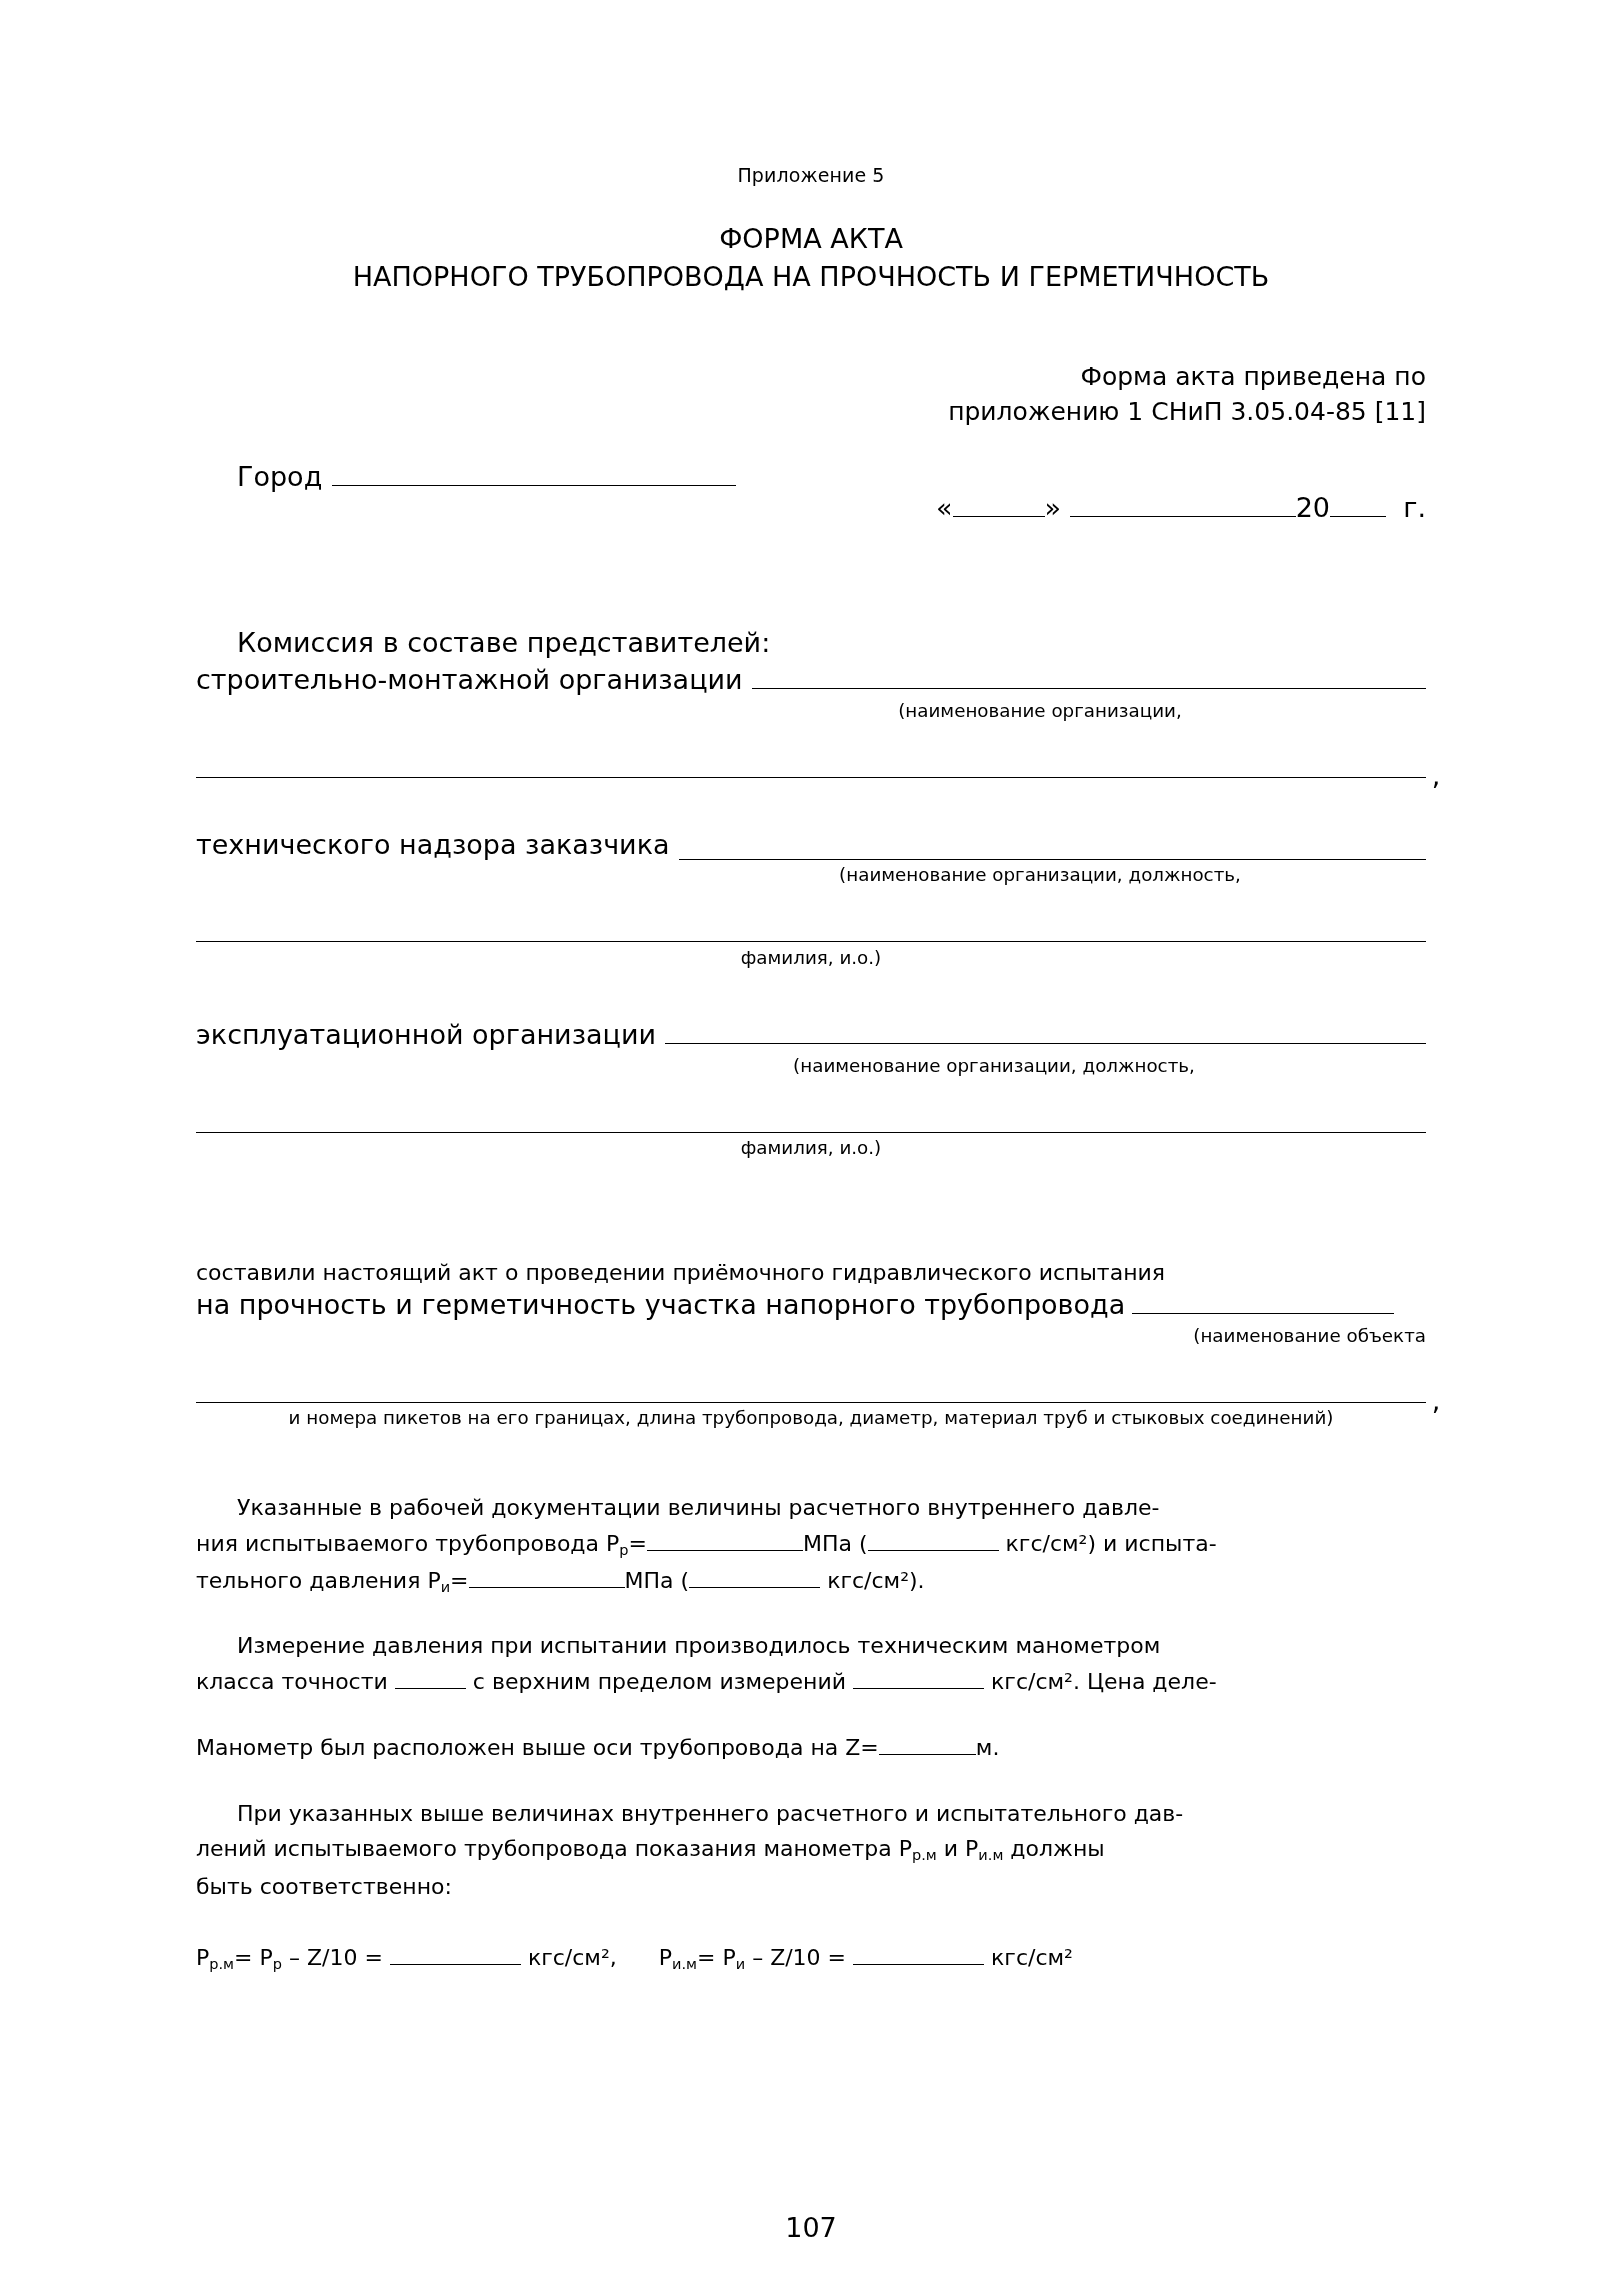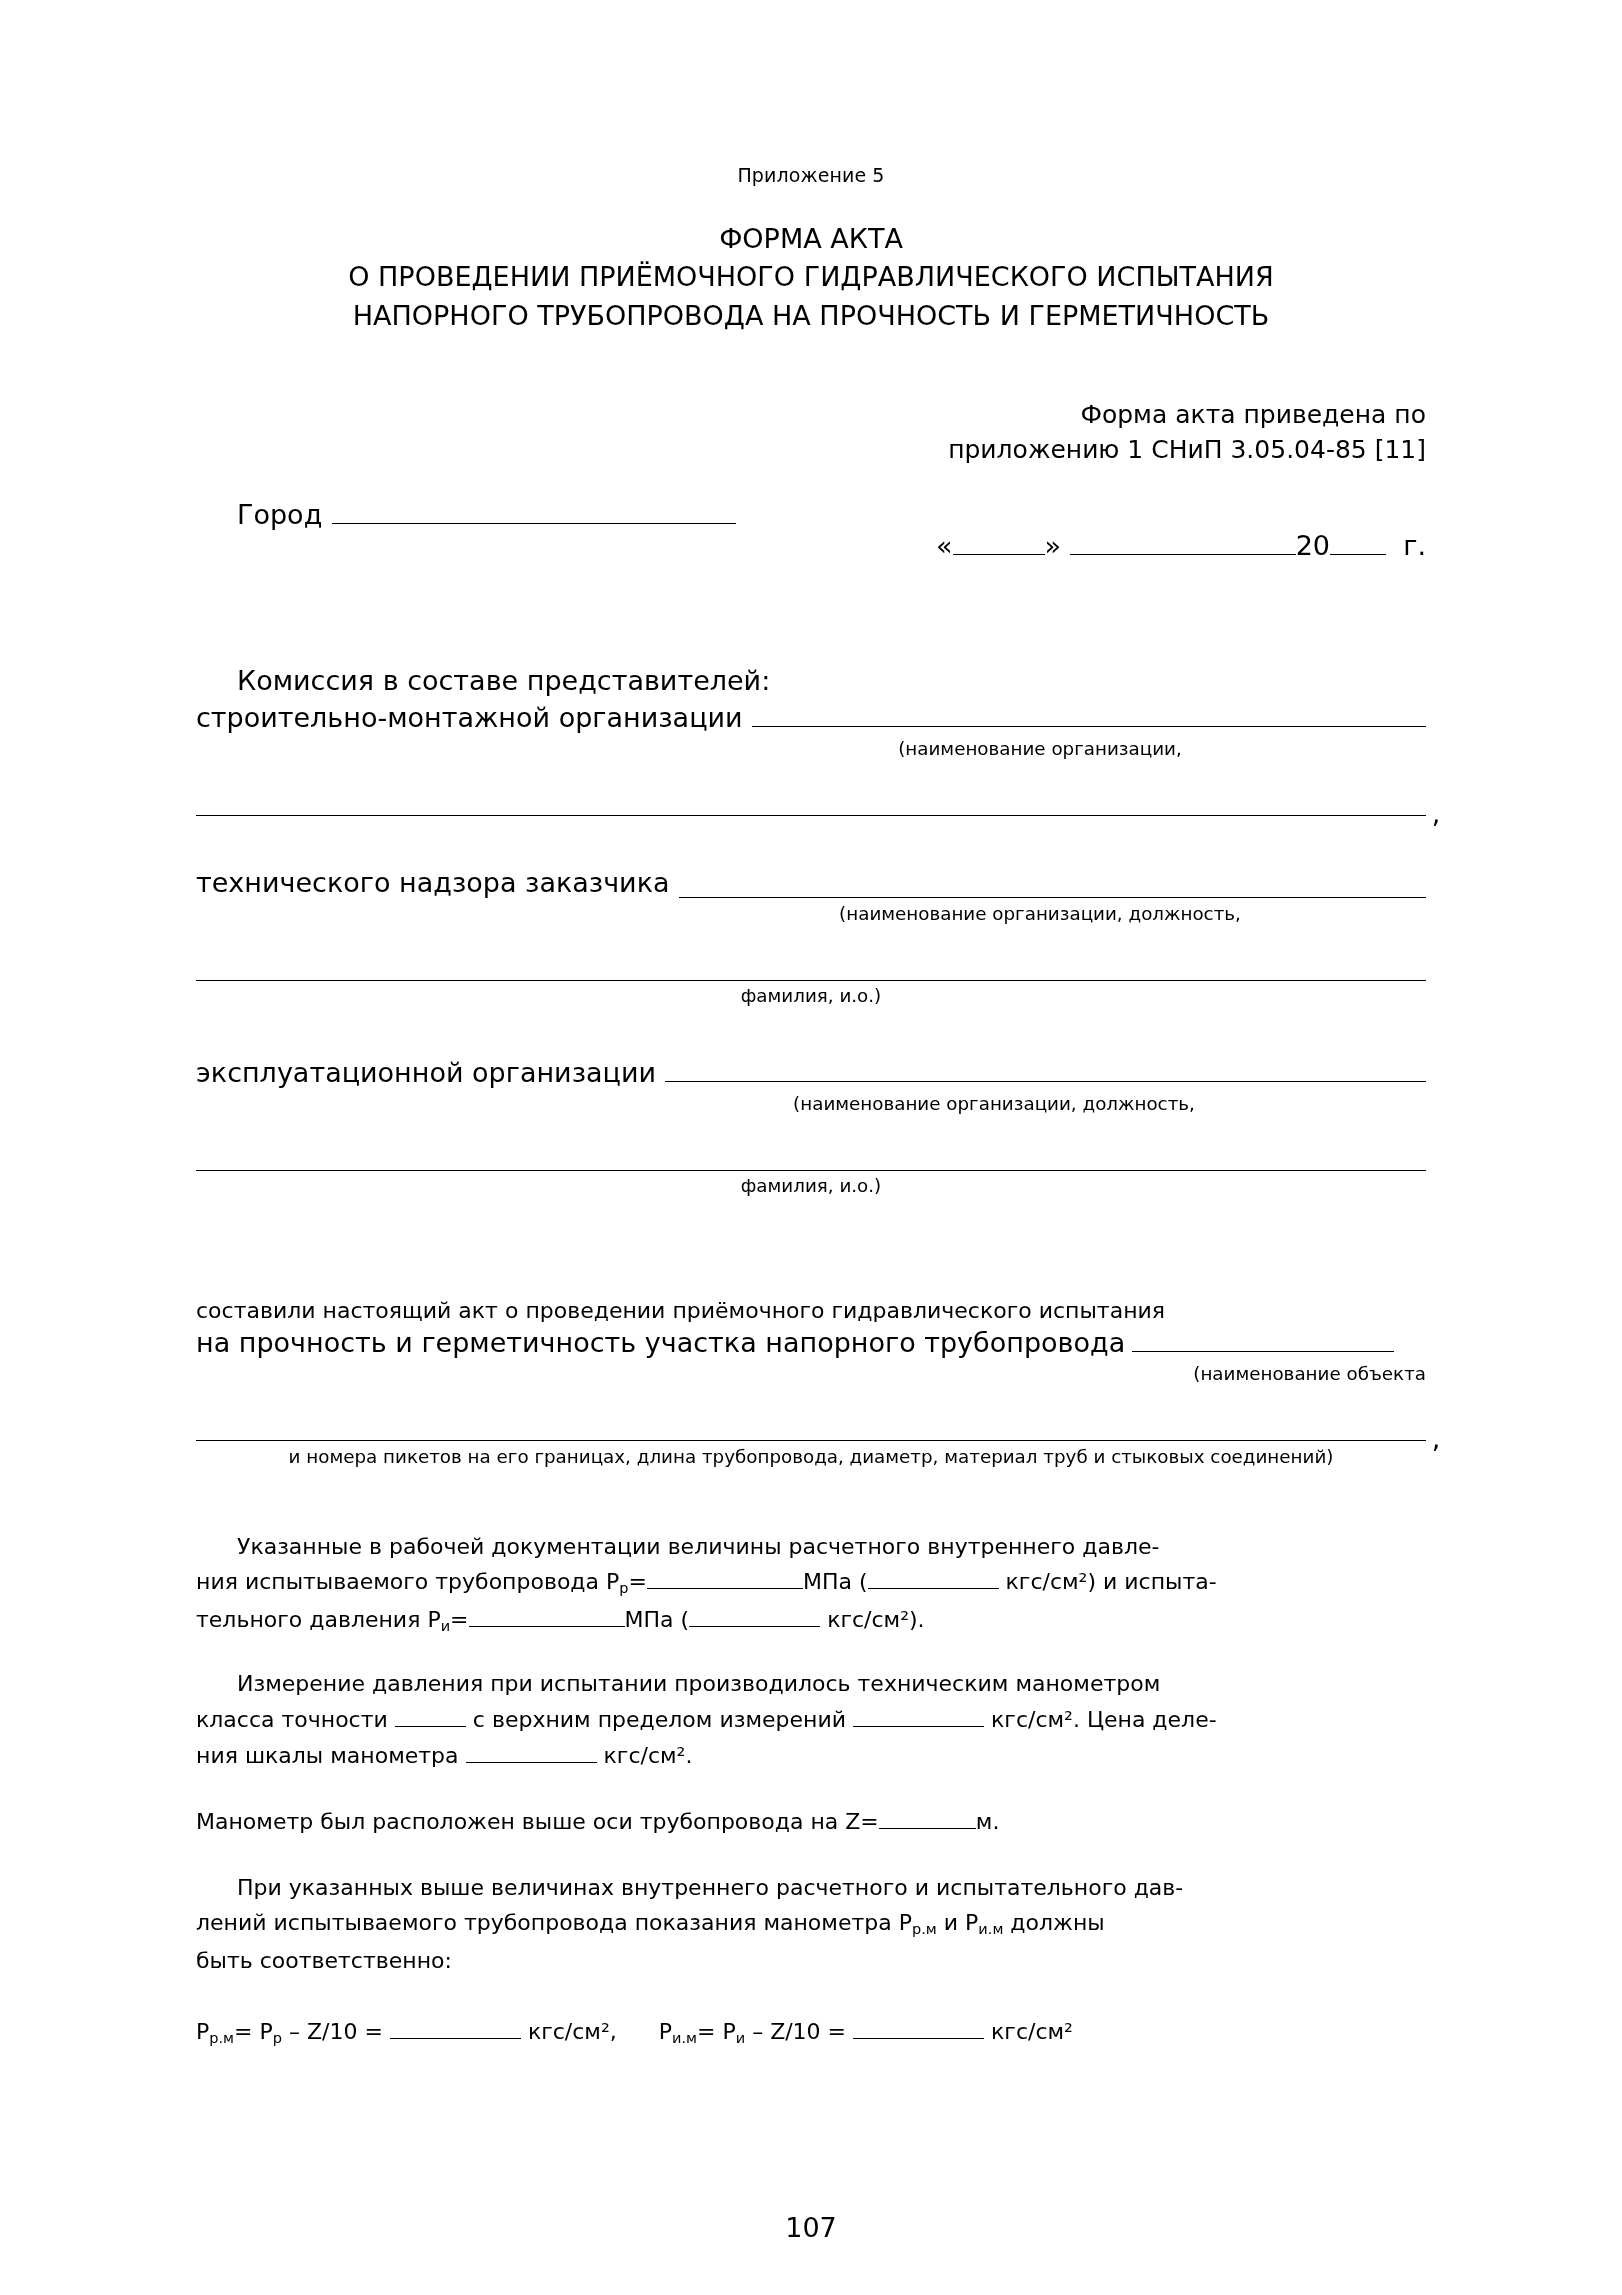--- a/index.html
+++ b/index.html
@@ -159,21 +159,20 @@
 </style>
 </head>
 <body>
 
 <div class="page">
 
   <div class="appendix-line">Приложение 5</div>
 
   <div class="title-block">
     <span class="t1">ФОРМА АКТА</span>
-    <span class="t2">О ПРОВЕДЕНИИ ПРИЁМОЧНОГО ГИДРАВЛИЧЕСКОГО ИСПЫТАНИЯ</span>
     <span class="t3">НАПОРНОГО ТРУБОПРОВОДА НА ПРОЧНОСТЬ И ГЕРМЕТИЧНОСТЬ</span>
   </div>
 
   <div class="source-note">
     <span>Форма акта  приведена по</span>
     <span>приложению 1 СНиП 3.05.04-85 [11]</span>
   </div>
 
   <div class="city-row">
     <span class="city-label">Город</span>
@@ -236,23 +235,20 @@
     <div class="body-para" style="margin-top:2.6px;">
       <span>тельного давления Р</span><sub>и</sub><span>=</span><span class="blank-m"></span><span>МПа (</span><span class="blank-s"></span> <span>кгс/см²).</span>
     </div>
   </div>
 
   <div style="margin-top:30px;">
     <div class="body-para first-indent" style="margin-top:0;">Измерение давления при испытании производилось техническим манометром</div>
     <div class="body-para" style="margin-top:2.6px;">
       <span>класса точности</span> <span class="blank-xs"></span> <span>с верхним пределом измерений</span> <span class="blank-s"></span> <span>кгс/см². Цена деле-</span>
     </div>
-    <div class="body-para" style="margin-top:2.6px;">
-      <span>ния шкалы манометра</span>  <span class="blank-s"></span> <span>кгс/см².</span>
-    </div>
   </div>
 
   <div class="body-para" style="margin-top:33px;">
     <span>Манометр был расположен выше оси трубопровода на Z=</span><span class="blank-z"></span><span>м.</span>
   </div>
 
   <div style="margin-top:33px;">
     <div class="body-para first-indent" style="margin-top:0;">При указанных выше величинах внутреннего расчетного и испытательного дав-</div>
     <div class="body-para" style="margin-top:2.6px;">
       <span>лений  испытываемого  трубопровода  показания  манометра  Р</span><sub>р.м</sub> <span>и  Р</span><sub>и.м</sub>   <span>должны</span>

